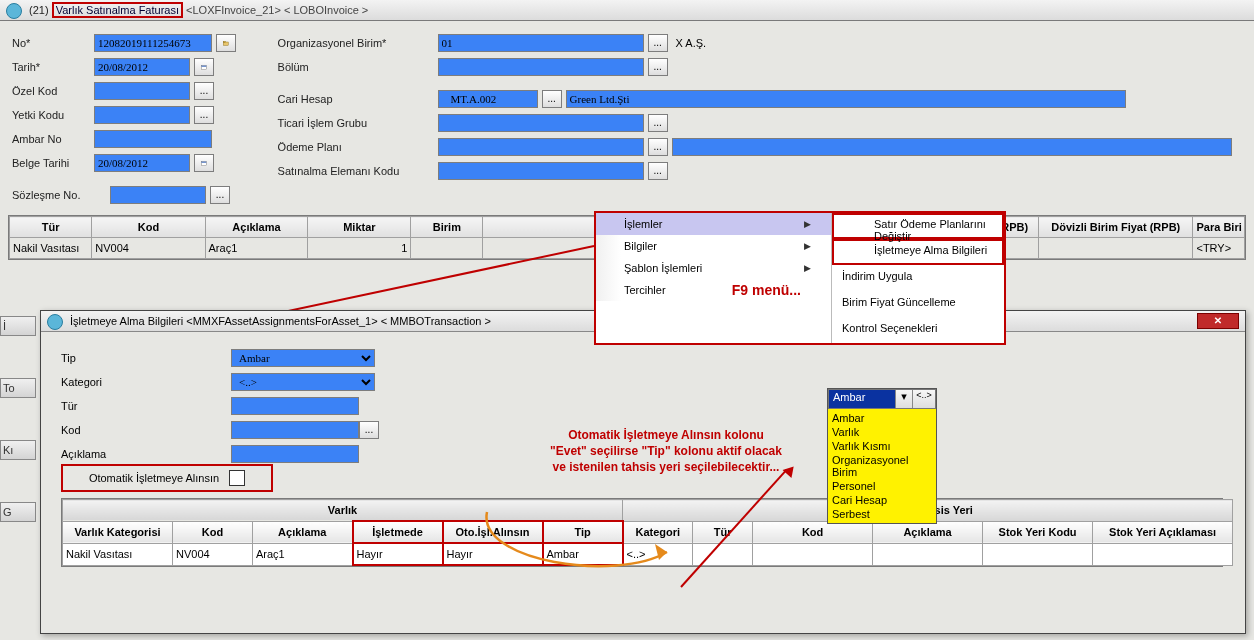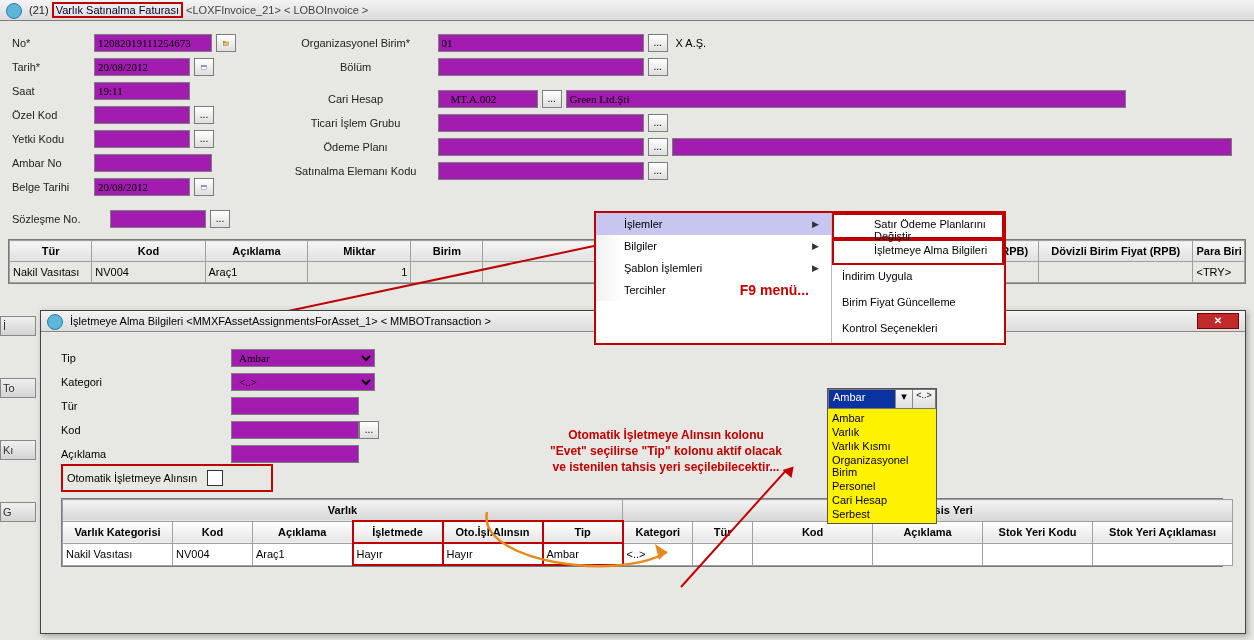--- a/index.html
+++ b/index.html
@@ -45,29 +45,29 @@
   }
   .form-row {
     display:flex;
     gap:4px;
     align-items:center;
     height:24px;
   }
   .col1 { width:260px; }
   .col2 { margin-left: 6px; width: 970px; }
   .flabel { width:78px; color:#222; }
-  .flabel2 { width:156px; color:#222;text-align:center; }
+  .flabel2 { width:156px; color:#222; }
   input.inp, select.sel {
     border:1px solid #7d7d7d;
     height:18px;
     line-height:18px;
     font-family:Tahoma;
     font-size:11px;
     padding:0 3px;
-    background:#a21caf;
+    background:#3b82f6;
     box-sizing:border-box;
   }
   .w1 { width:118px; }
   .w1b { width:96px; }
   .w2 { width:206px; }
   .btn-dots {
     width:20px;height:18px;
     border:1px solid #7d7d7d;
     background:linear-gradient(#fff,#dedede);
     text-align:center;
@@ -116,21 +116,21 @@
     z-index:50;
     border:2px solid #bf0000;
     background:#fff;
   }
   .ctxmenu .m-left {
     width:235px;
     float:left;
     background:linear-gradient(to right,#f0f0f0 0,#ffffff 25px);
   }
   .ctxmenu .m-left .item {
-    padding:3px 12px 3px 28px;
+    padding:3px 20px 3px 28px;
     display:flex;
     justify-content:space-between;
     align-items:center;
     border-bottom:0;
     color:#000;
     height:16px;
     gap:16px;
   }
   .ctxmenu .m-left .item.hi {
     background:#c8c6f0;
@@ -187,21 +187,21 @@
     line-height:13px;
   }
   .subwin .body {
     padding:14px 14px 6px 20px;
     position:relative;
   }
   .subwin .srow {
     display:flex; align-items:center; height:24px;
   }
   .subwin .slabel { width:170px; }
-  .otobox { border:2px solid #bf0000; padding:4px; width:200px; display:flex; align-items:center; gap:10px;}
+  .otobox { border:2px solid #bf0000; padding:4px; width:200px; display:flex; align-items:center; gap:10px;justify-content:center;}
   .otocheck { width:14px;height:14px; border:1px solid #333; display:inline-block; background:#fff; }
 
   
   .yellow-dd {
     position:absolute;
     left:786px; top:56px;
     width:108px;
     border:1px solid #555;
     z-index:60;
   }
@@ -332,24 +332,20 @@
       </div>
       <div class="form-row">
         <span class="flabel">Tarih*</span>
         <input class="inp w1b" value="20/08/2012" style="">
         <button class="btn-cal">
           <svg viewBox="0 0 16 16">
               <rect x="1" y="3" width="13" height="11" fill="#fff" stroke="#555"></rect>
               <rect x="1" y="3" width="13" height="3" fill="#4a73c0"></rect>
             </svg>
         </button>
-      </div>
-      <div class="form-row">
-        <span class="flabel">Saat</span>
-        <input class="inp w1b" value="19:11" style="">
       </div>
       <div class="form-row">
         <span class="flabel">Özel Kod</span>
         <input class="inp w1b" value="" style="">
         <button class="btn-dots">...</button>
       </div>
       <div class="form-row">
         <span class="flabel">Yetki Kodu</span>
         <input class="inp w1b" value="" style="">
         <button class="btn-dots">...</button>

